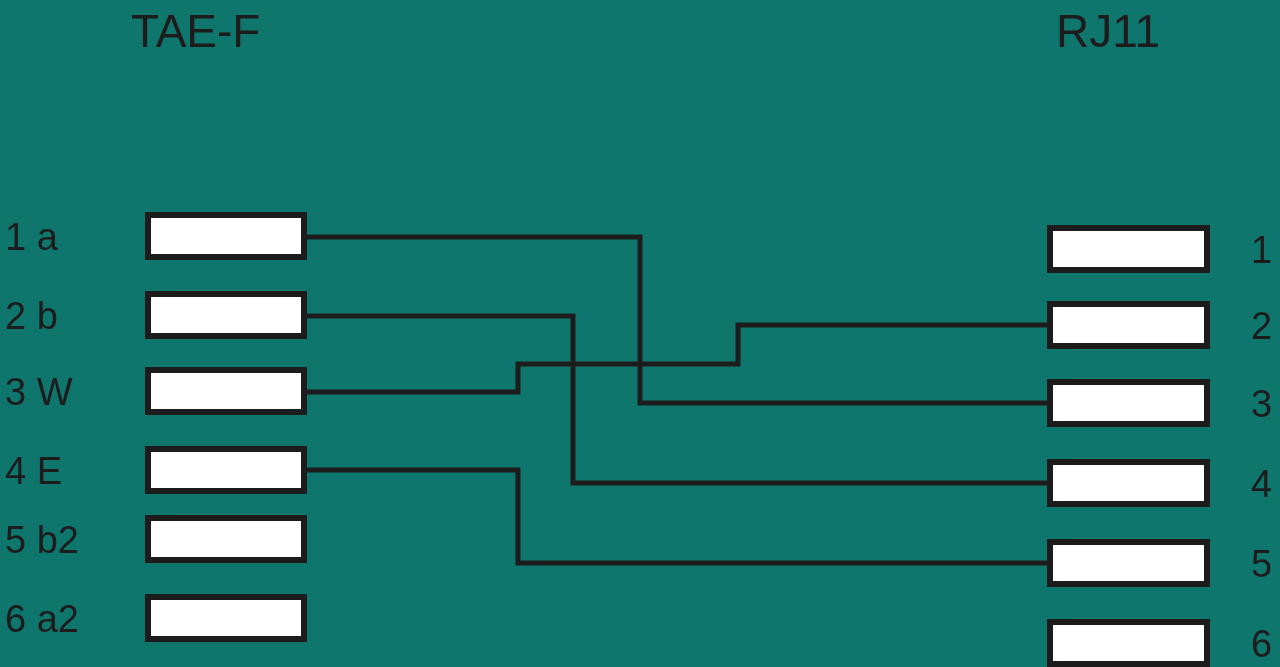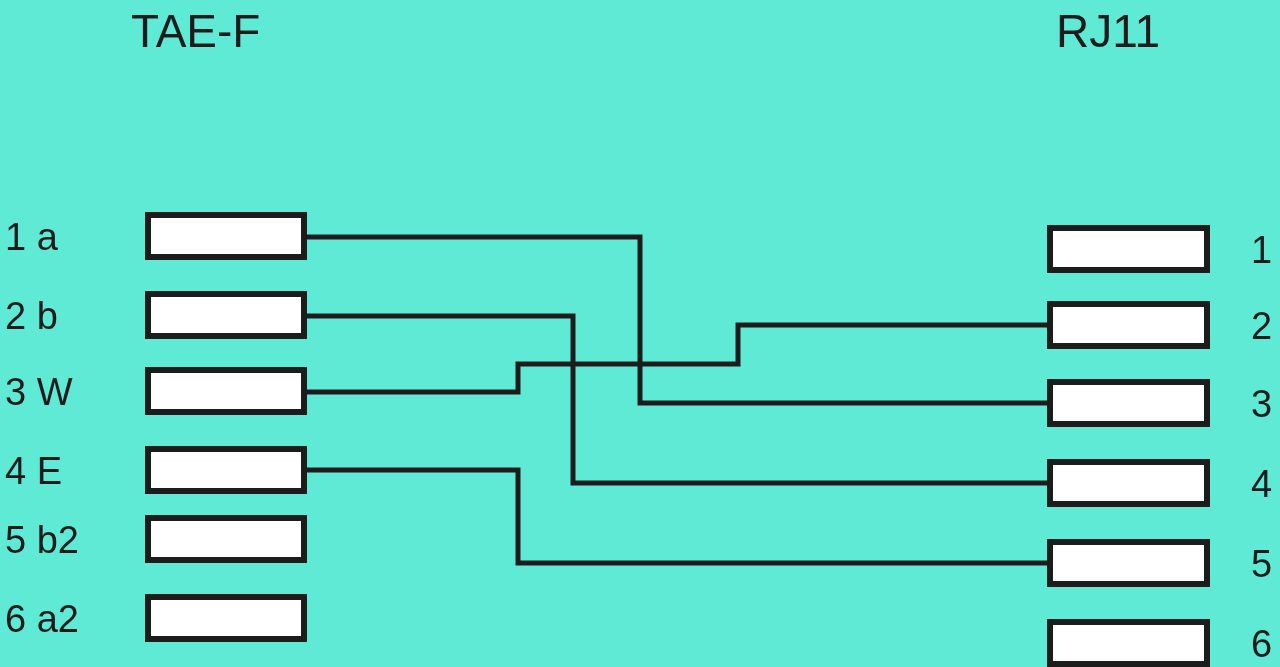--- a/index.html
+++ b/index.html
@@ -9,21 +9,21 @@
     background: #ffffff;
   }
   body {
     font-family: "Liberation Sans", sans-serif;
     color: #1c1c1c;
   }
   #diagram-root {
     position: relative;
     width: 1280px;
     height: 667px;
-    background: #5eead4;
+    background: #0f766e;
     overflow: hidden;
   }
   .svg-layer {
     position: absolute;
     left: 0;
     top: 0;
     width: 1280px;
     height: 667px;
     display: block;
   }

